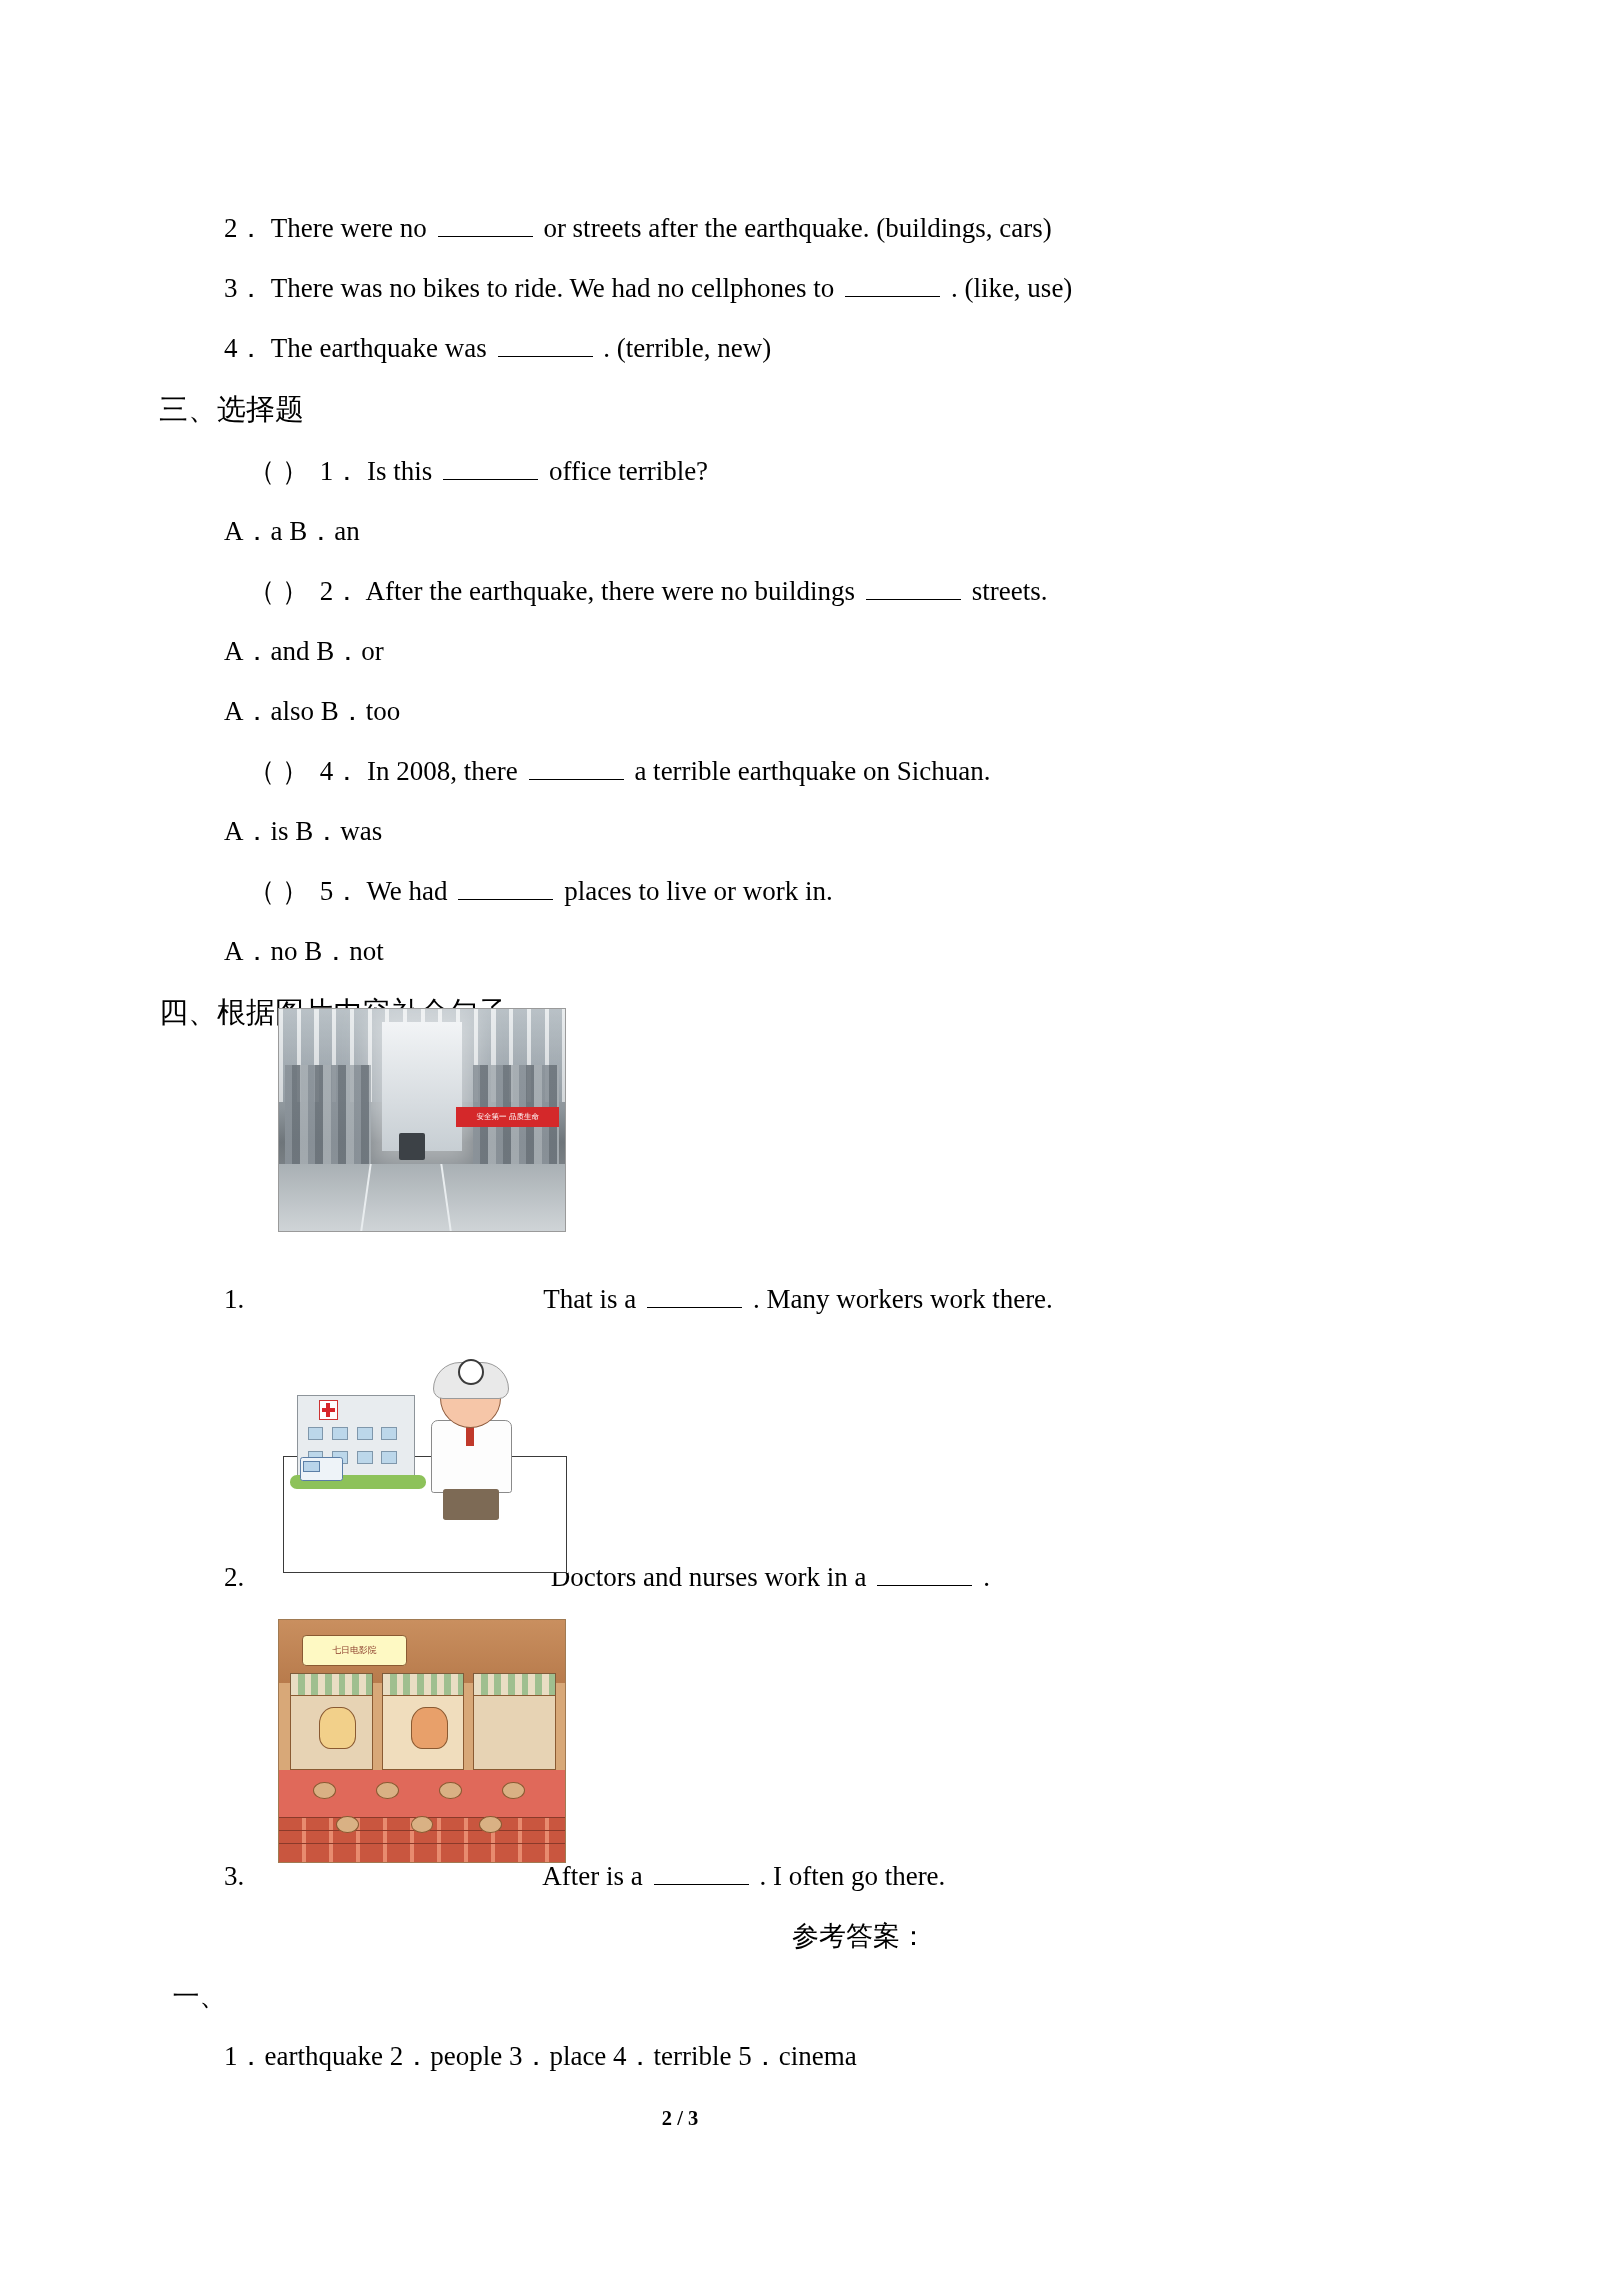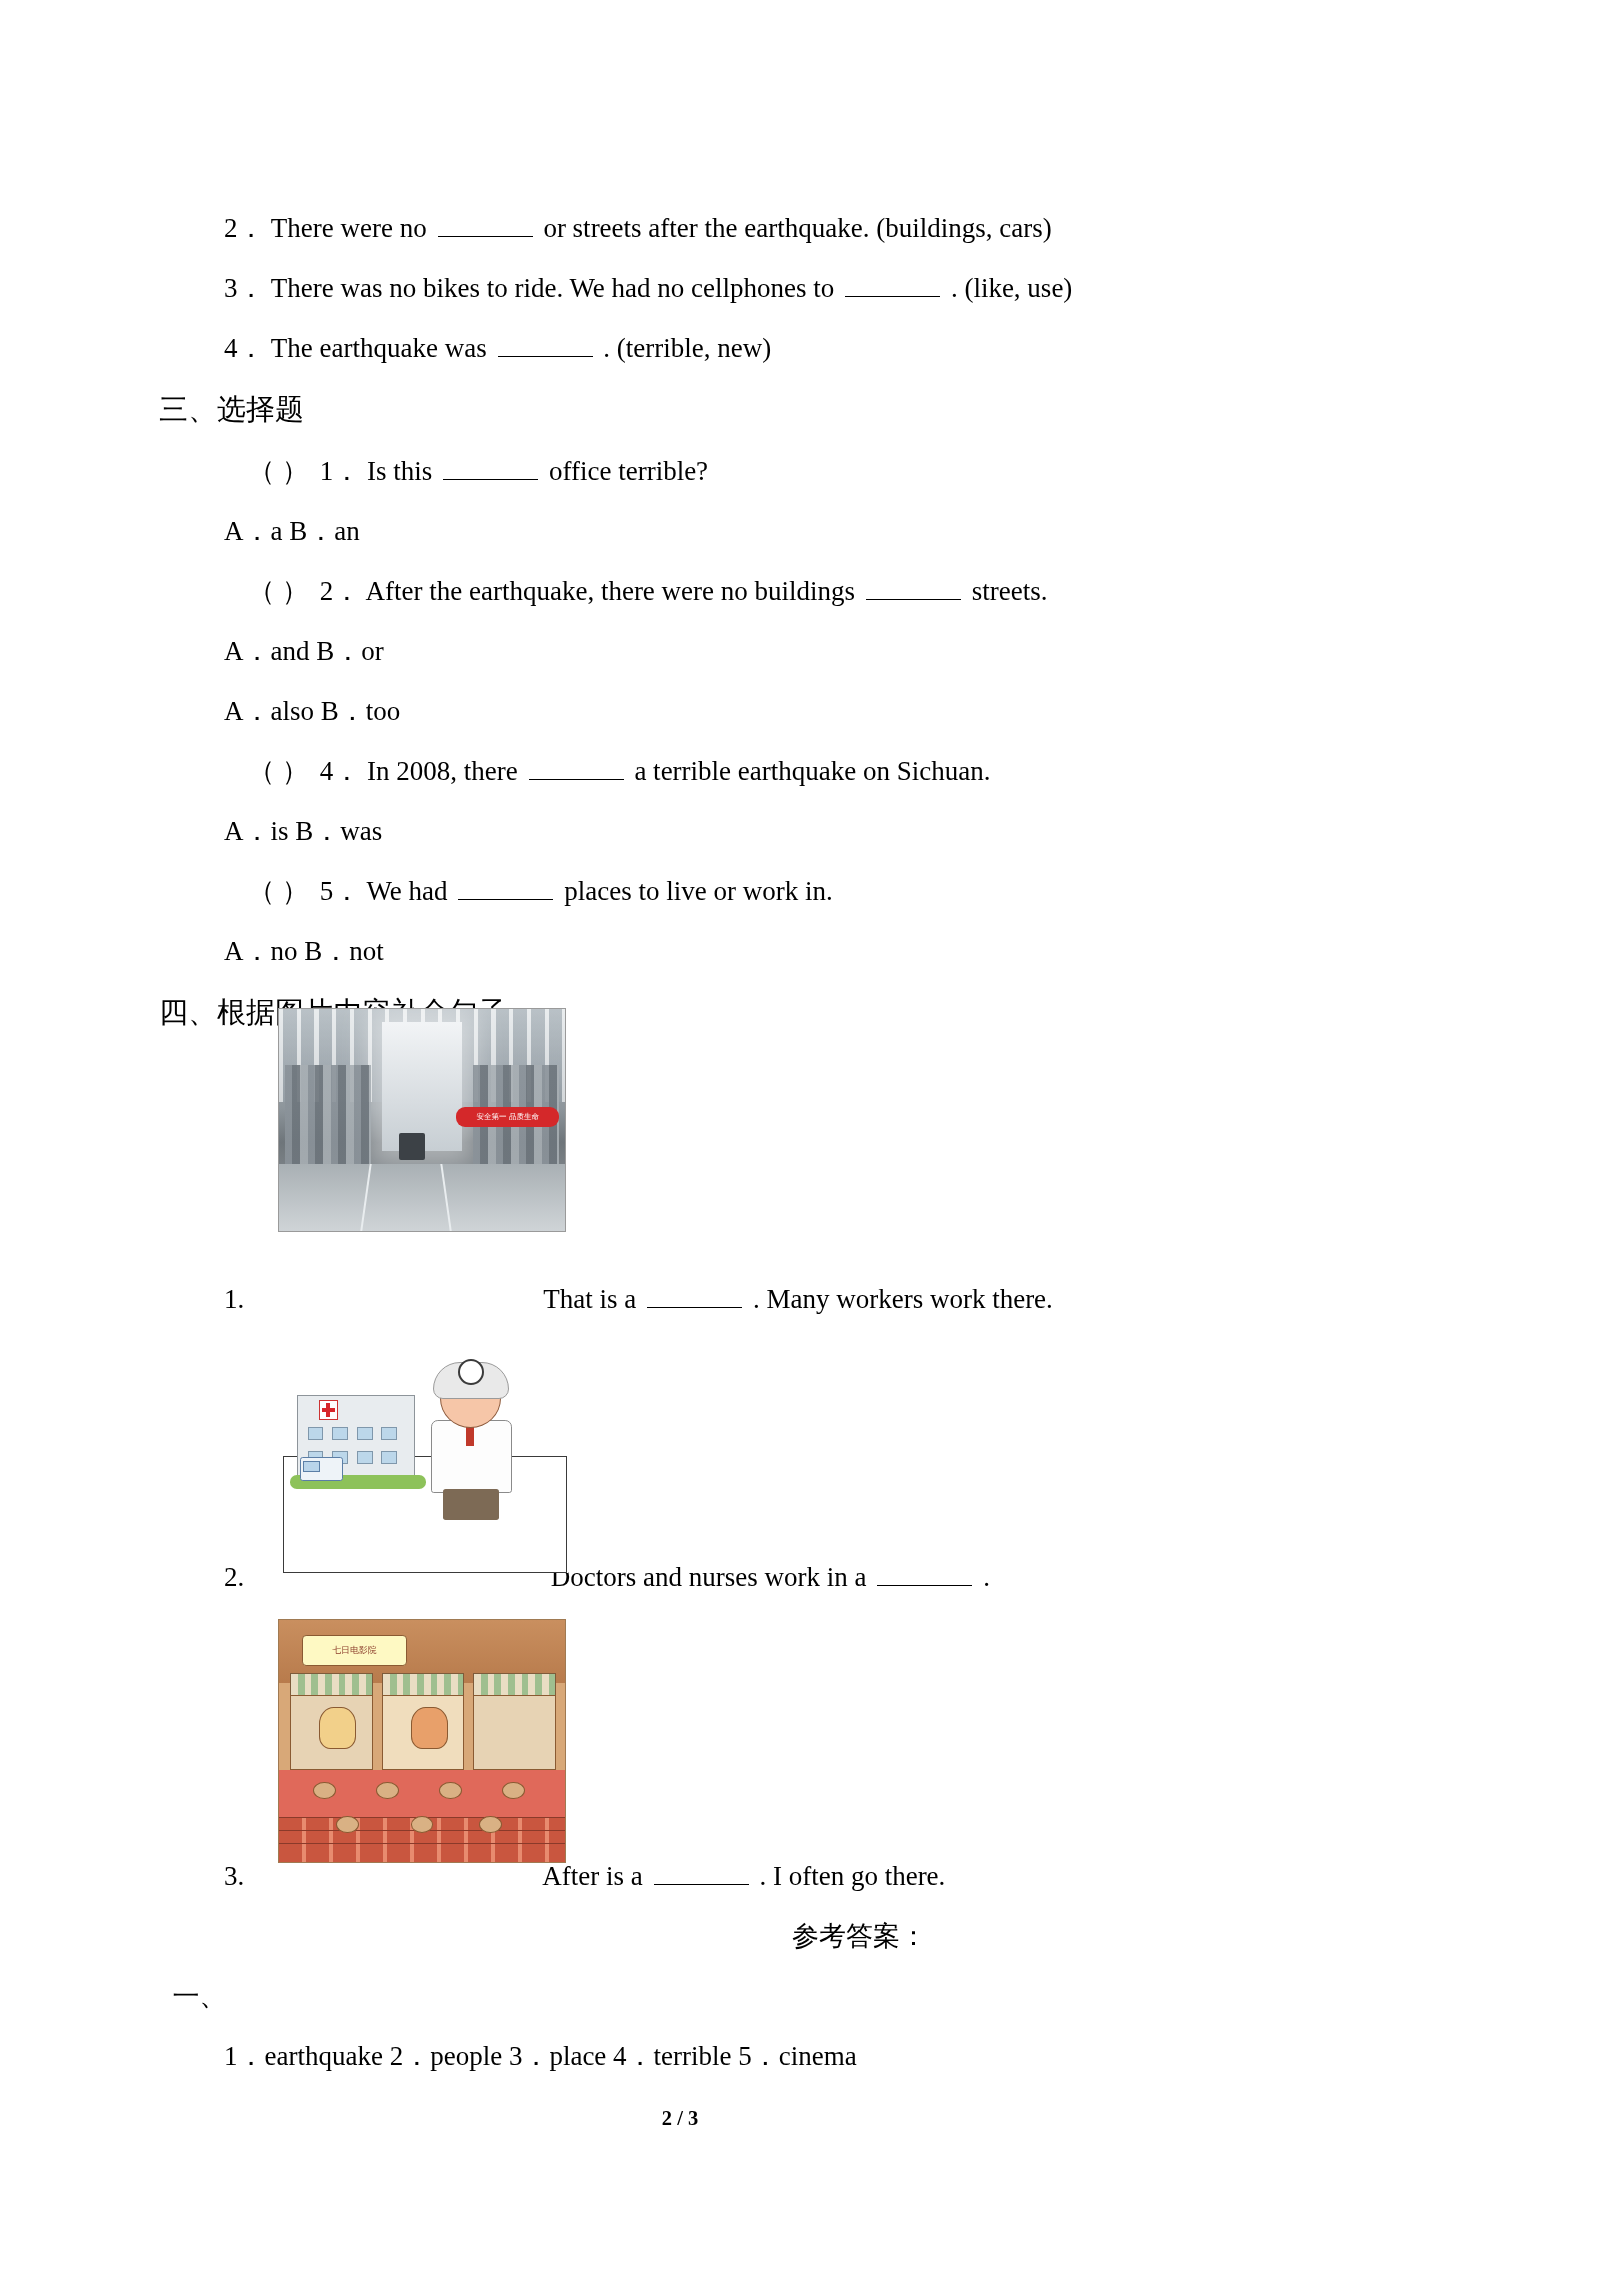--- a/index.html
+++ b/index.html
@@ -97,21 +97,20 @@
   }
   .fig1 .floorline2 {
     position:absolute; bottom: 0; left: 58%; width: 2px; height: 30%;
     background: #e9edef; transform: skewX(8deg);
   }
   .fig1 .banner {
     position: absolute; left: 62%; top: 44%; width: 36%; height: 9%;
     background: #d4282a; color: #fff; font-size: 7.5px; line-height: 1;
     display: flex; align-items: center; justify-content: center;
     font-family: "DejaVu Sans", sans-serif;
-    border-radius: 9px;
   }
   .fig1 .truck {
     position:absolute; left: 42%; top: 56%; width: 9%; height: 12%;
     background:#3c4146; border-radius: 2px;
   }
   
   .fig2 {
     position: absolute;
     left: 266px;
     top: 1355px;

